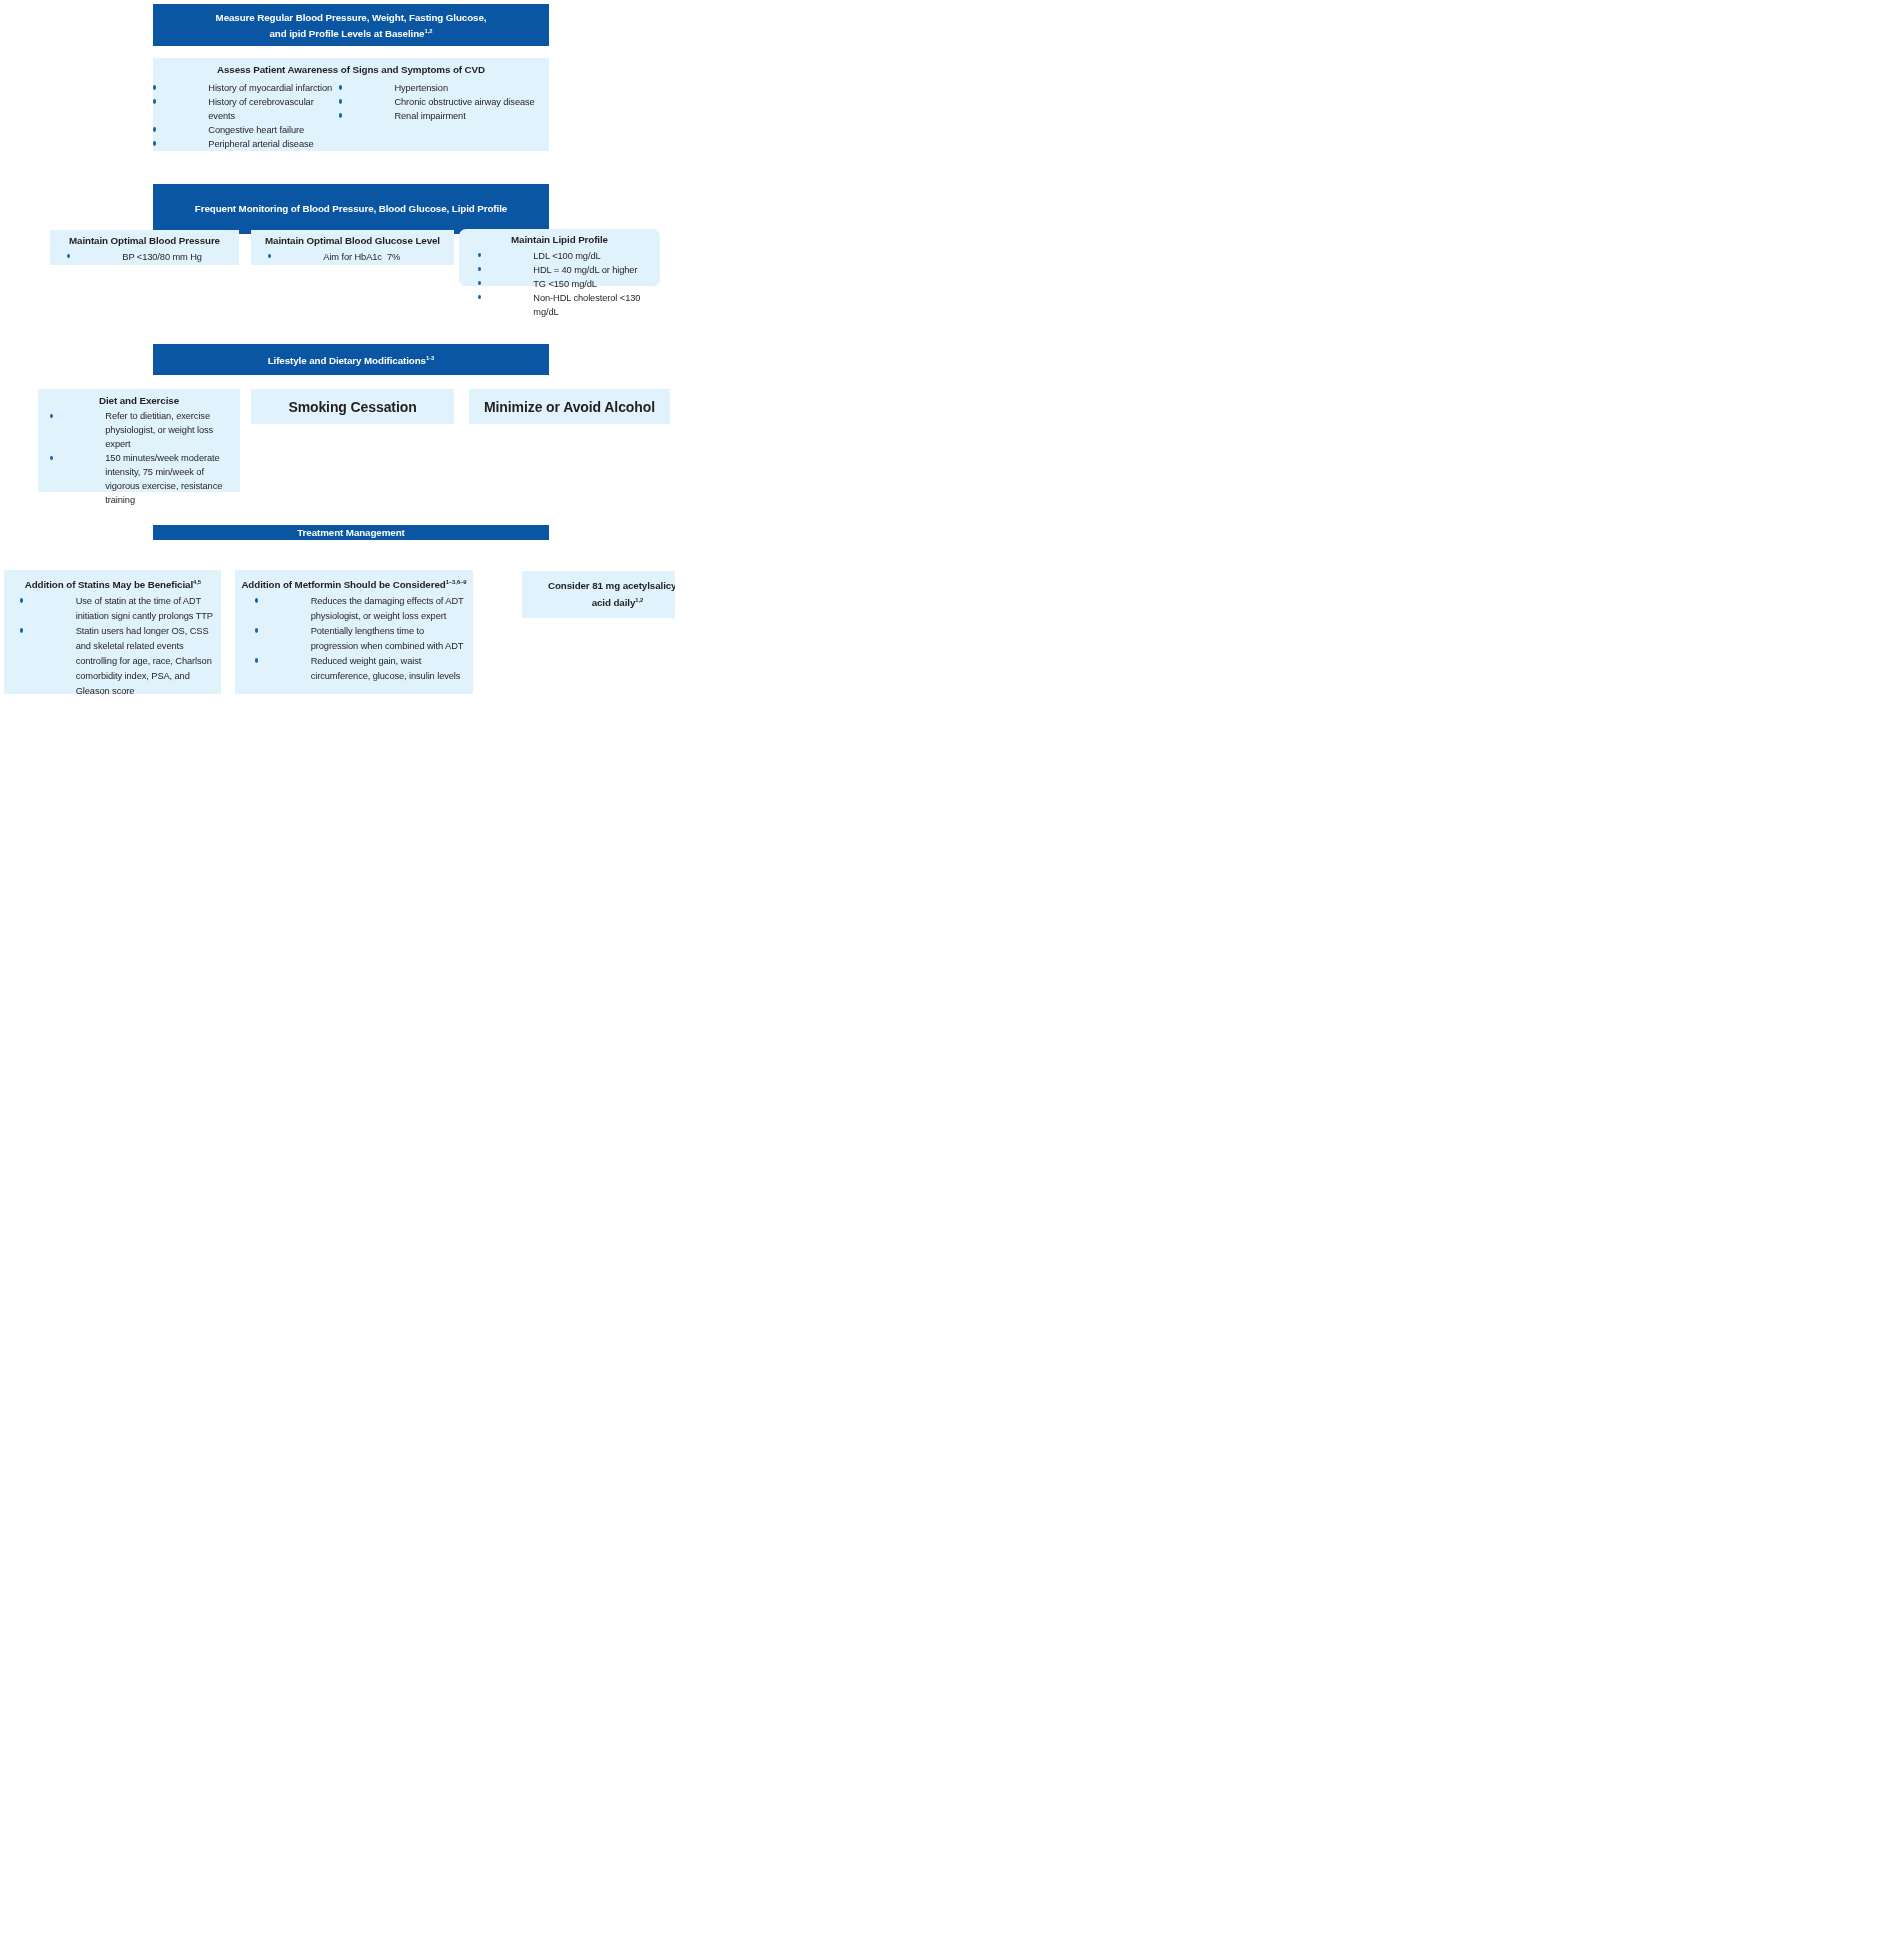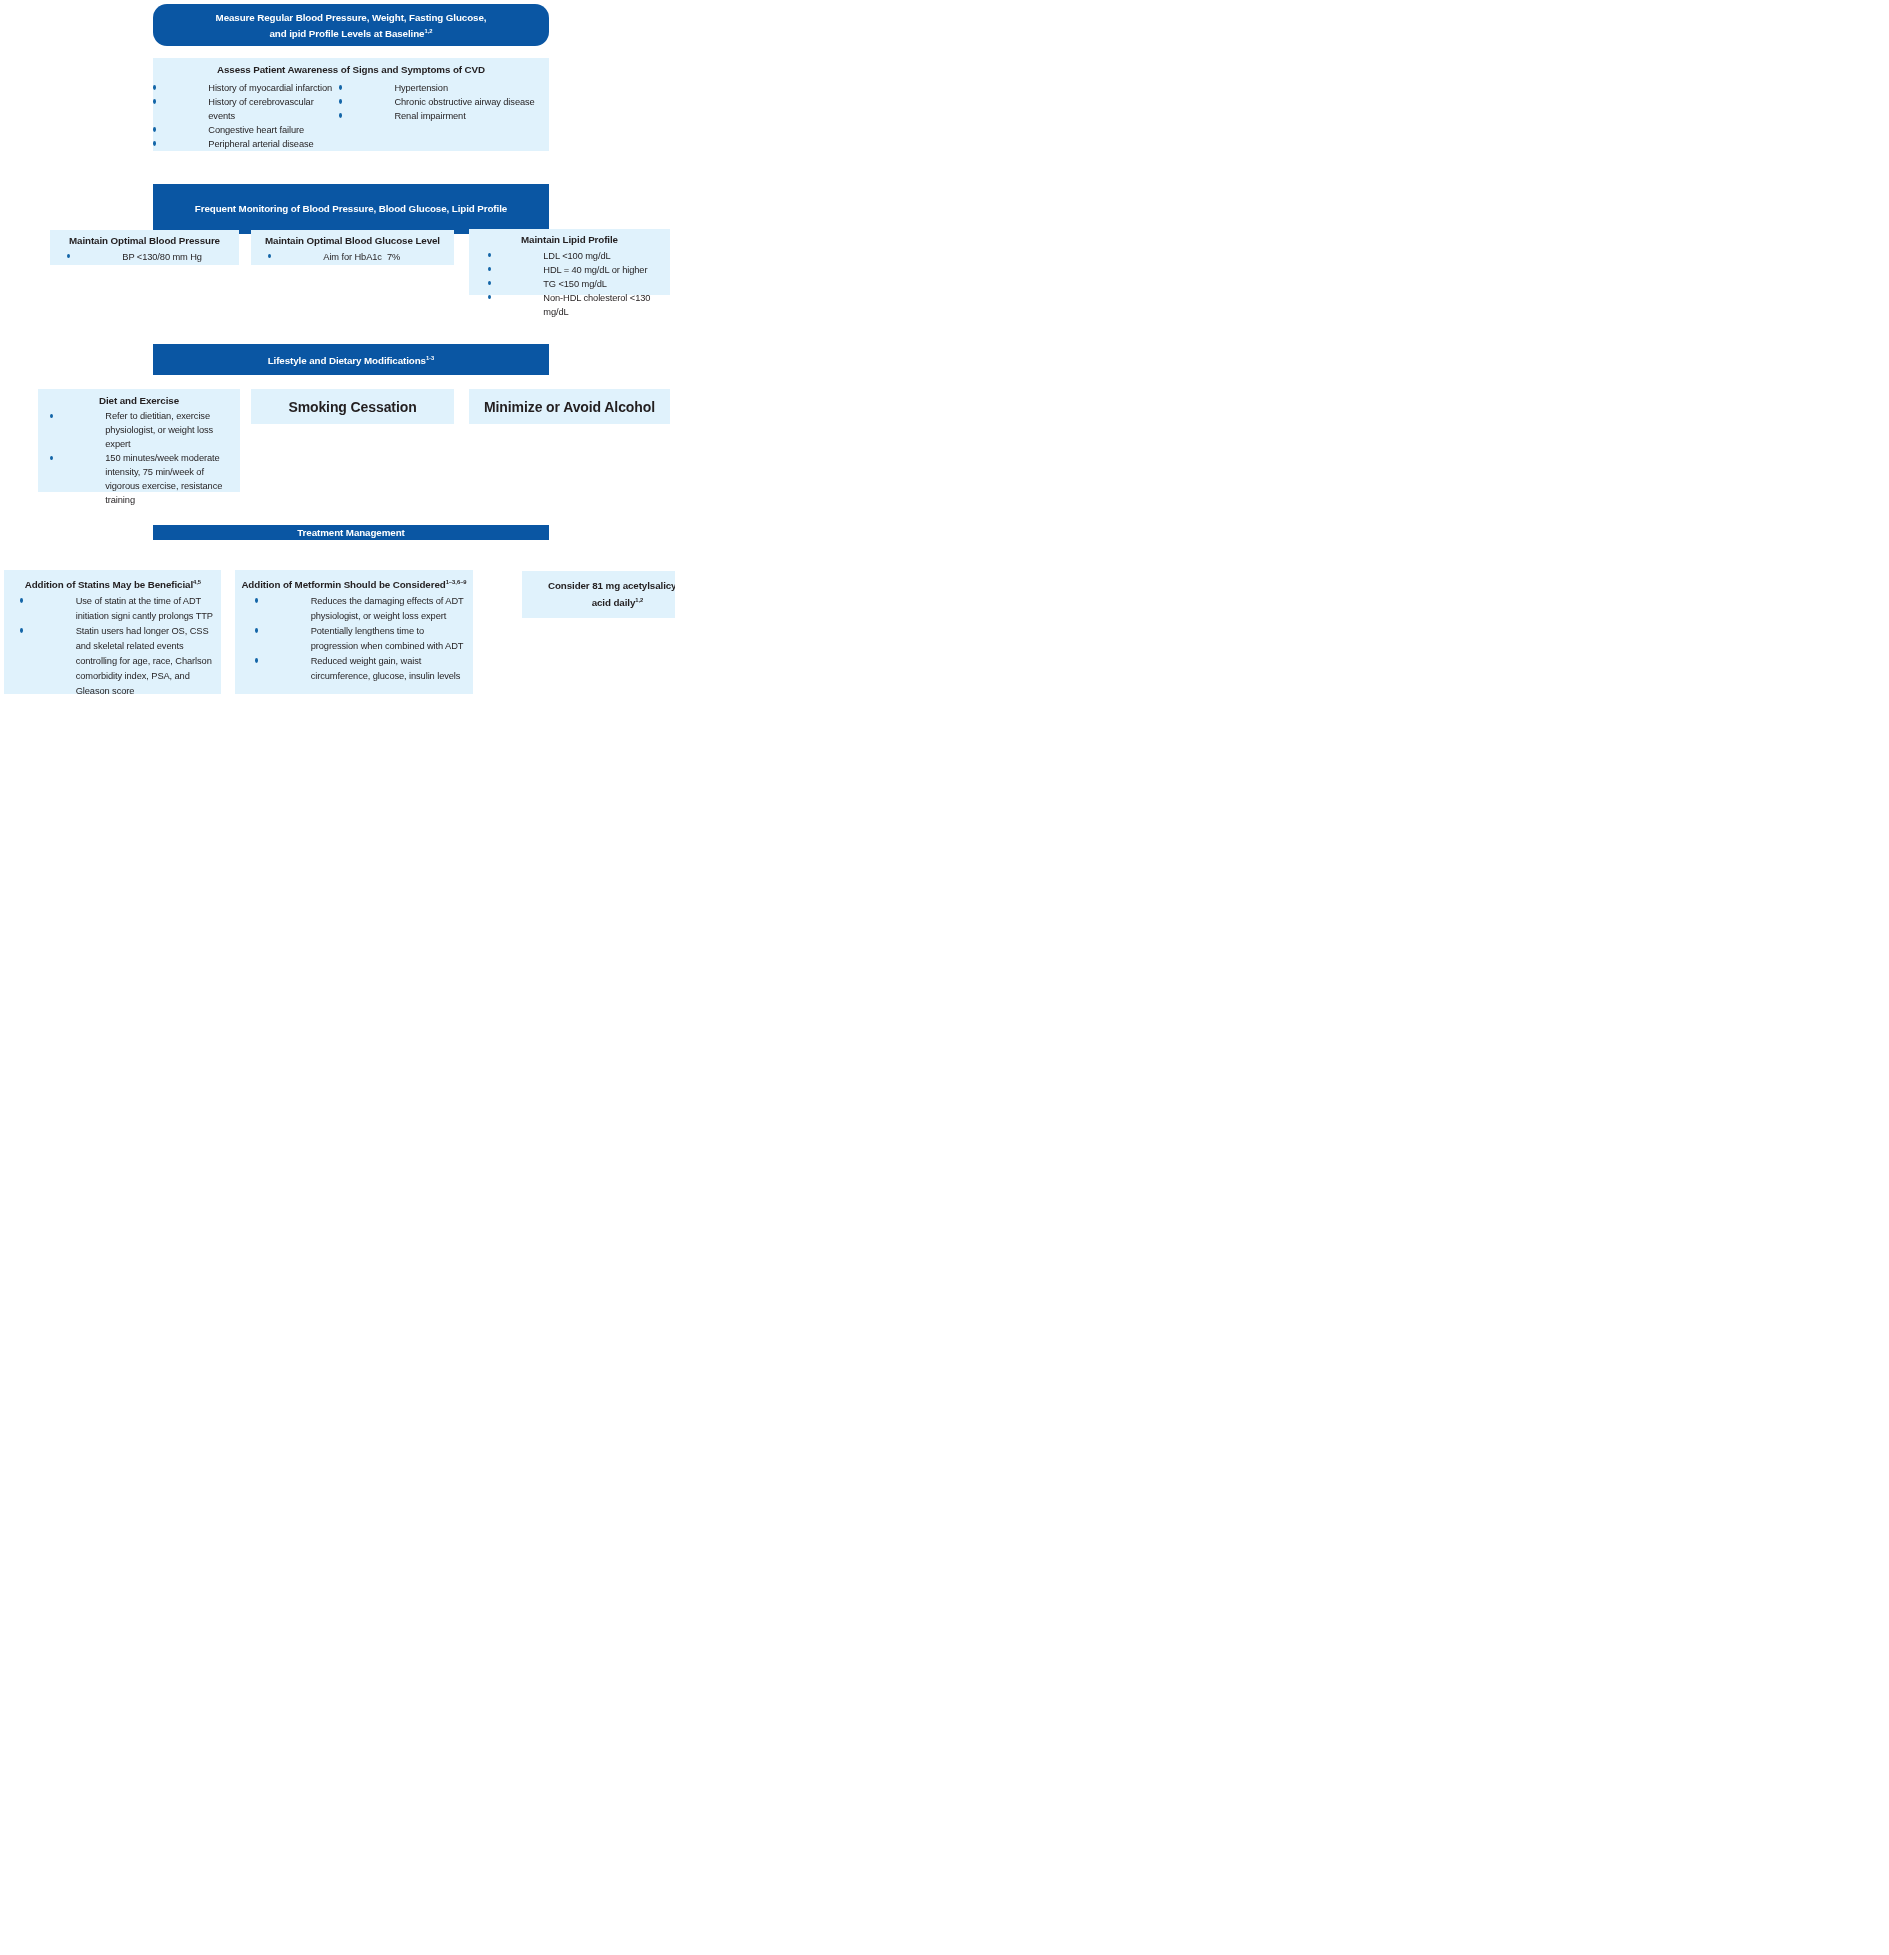--- a/index.html
+++ b/index.html
@@ -10,30 +10,30 @@
     --bullet:#1466A8;
     --page-bg:#FFFFFF;
   }
   html,body{margin:0;padding:0;background:var(--page-bg);}
   body{font-family:"Liberation Sans",sans-serif;color:var(--text);letter-spacing:-0.1px;}
   .canvas{position:relative;width:675px;height:699px;background:var(--page-bg);overflow:hidden;}
 
   .bar{position:absolute;left:153px;width:396px;background:var(--bar-bg);color:var(--bar-text);
        display:flex;align-items:center;justify-content:center;text-align:center;
        font-size:9.8px;font-weight:700;line-height:13.3px;}
-  #bar-baseline{top:4.4px;height:42px;border-radius:14px;}
+  #bar-baseline{top:4.4px;height:42px;}
   #bar-monitoring{top:184px;height:50px;}
   #bar-lifestyle{top:344px;height:31px;}
   #bar-treatment{top:525px;height:15px;}
 
   .box{position:absolute;background:var(--box-bg);}
   #box-assess{left:153px;top:58px;width:396px;height:93px;}
   #box-bp{left:50px;top:230px;width:189px;height:35px;}
   #box-glucose{left:251px;top:230px;width:203px;height:35px;}
-  #box-lipid{left:469px;top:229px;width:201px;height:66px;}
+  #box-lipid{left:459px;top:229px;width:201px;height:57px;border-radius:7px;}
   #box-diet{left:38px;top:389px;width:202px;height:103px;}
   #box-smoking{left:251px;top:389px;width:203px;height:35px;}
   #box-alcohol{left:469px;top:389px;width:201px;height:35px;}
   #box-statins{left:4.4px;top:570px;width:217px;height:124px;}
   #box-metformin{left:235px;top:570px;width:238px;height:124px;}
   #box-aspirin{left:480px;top:571px;width:191px;height:47px;}
 
   .box-title{font-weight:700;font-size:9.8px;text-align:center;margin:6.2px 3.6px 1.8px 3.6px;line-height:12.4px;}
   .center-box{display:flex;align-items:center;justify-content:center;font-weight:700;font-size:14px;text-align:center;}
 

